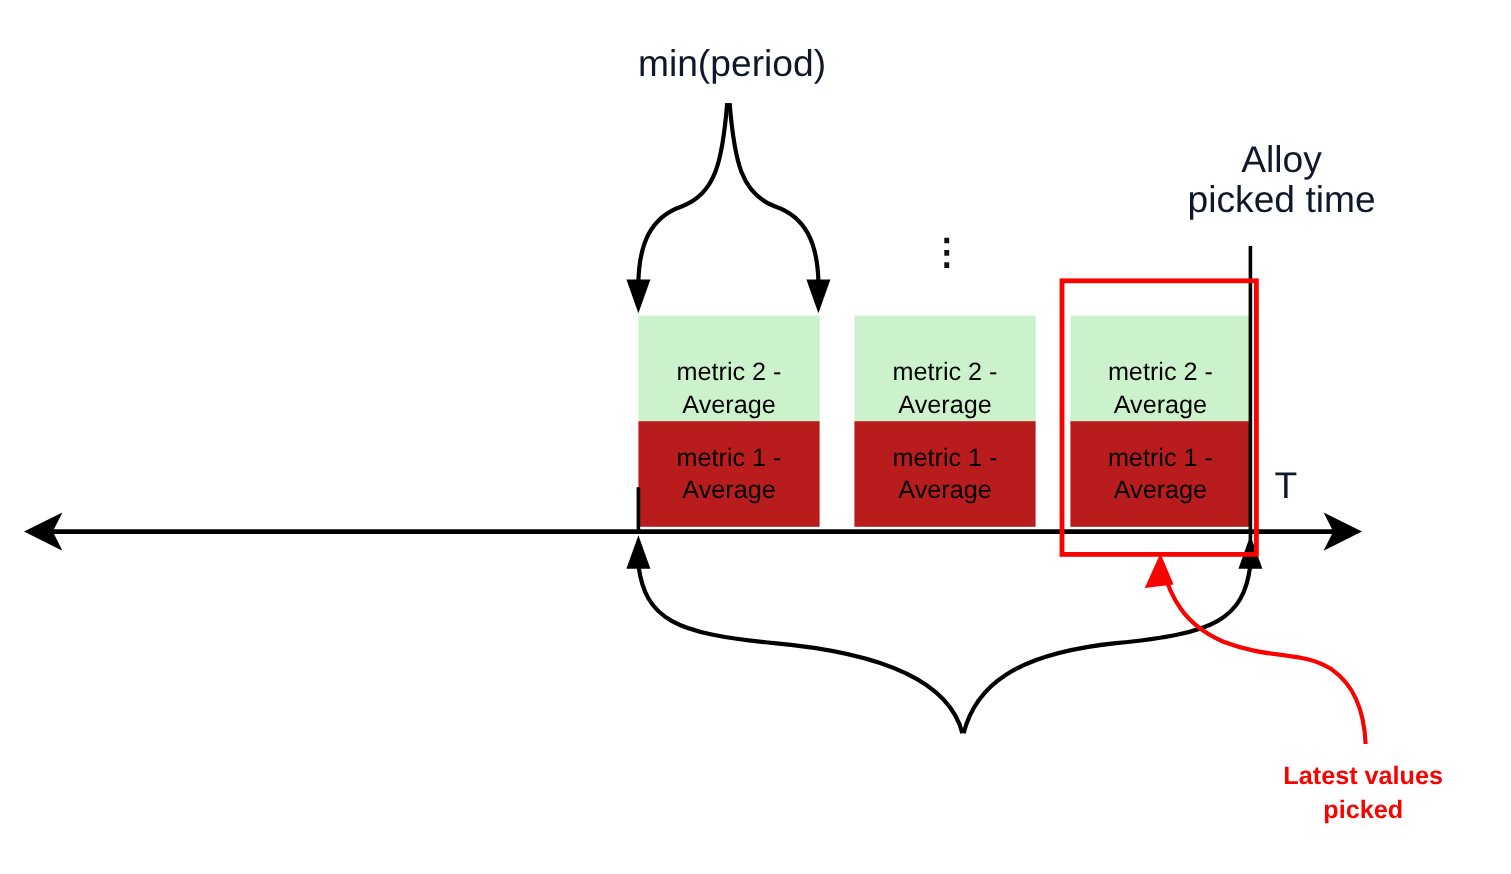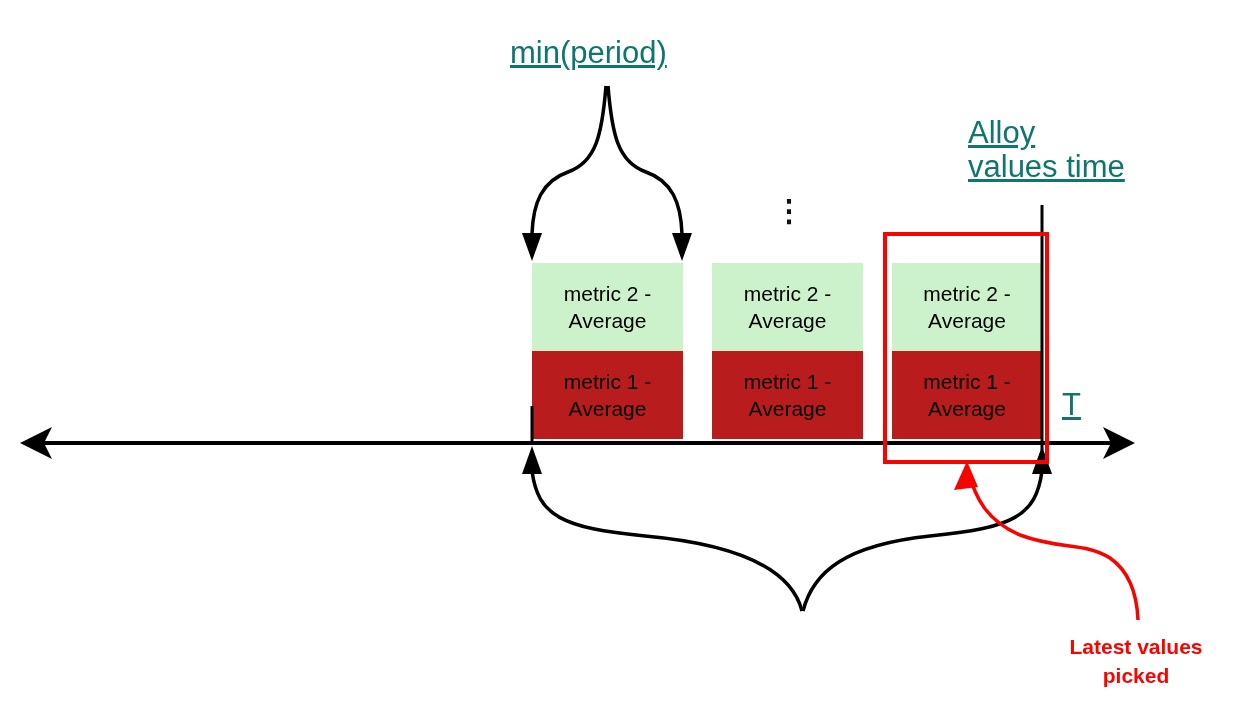--- a/index.html
+++ b/index.html
@@ -6,39 +6,39 @@
   #canvas{
     position:relative;
     width:1259px;height:728px;
     background:#ffffff;
     font-family:"Liberation Sans", sans-serif;
     overflow:hidden;
   }
   .abs{position:absolute;}
   .big-label{
     font-size:31px;
-    color:#0f766e;
+    color:#0f172a;
+    text-align:center;
     line-height:34px;
     white-space:nowrap;
-    text-decoration:underline;
   }
   .window{position:absolute;width:151px;}
   .metric-box{
     width:100%;
     height:88px;
     display:flex;
     flex-direction:column;
     align-items:center;
     justify-content:center;
     font-size:21px;
     line-height:27px;
     color:#000;
     text-align:center;
   }
-  .metric2{background:#ccf2cc;}
+  .metric2{background:#ccf2cc;justify-content:flex-end;}
   .metric1{background:#b91c1c;}
   .ellipsis{
     font-size:30px;
     font-weight:bold;
     color:#111;
     line-height:30px;
   }
   .red-label{
     font-size:21px;
     line-height:29px;
@@ -88,21 +88,21 @@
     <div class="metric-box metric1">
       <span>metric 1 -</span>
       <span>Average</span>
     </div>
   </div>
 
   <div class="abs big-label" style="left:510px;top:36px;width:200px;">min(period)</div>
 
   <div class="abs big-label" style="left:968px;top:116px;width:200px;">
     <div>Alloy</div>
-    <div>values time</div>
+    <div>picked time</div>
   </div>
 
   <div class="abs big-label" style="left:1062px;top:388px;">T</div>
 
 
   <div class="abs red-label" style="left:1046px;top:632px;width:180px;">
     <div>Latest values</div>
     <div>picked</div>
   </div>
 

